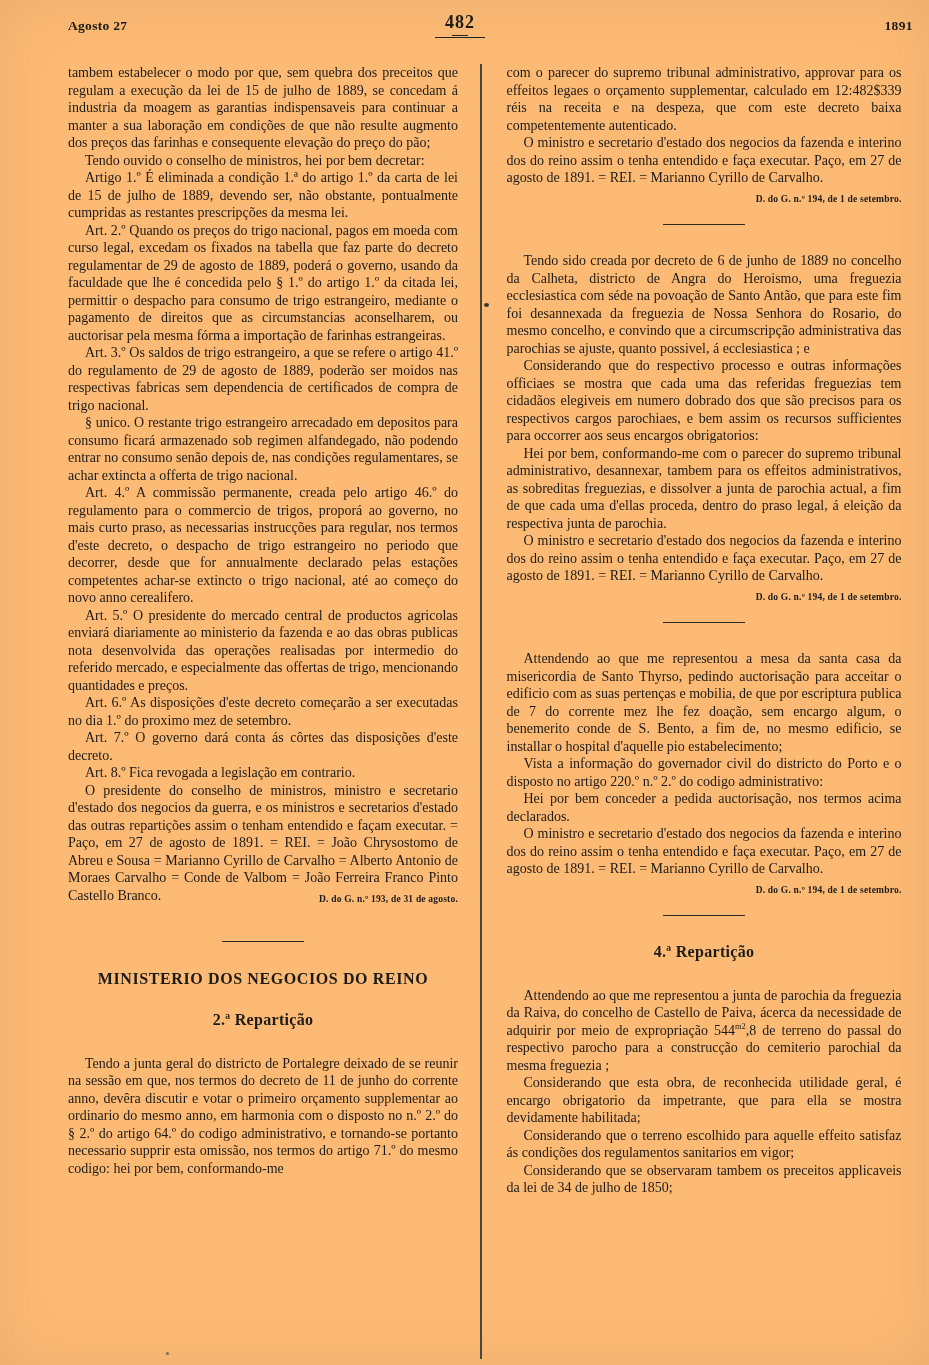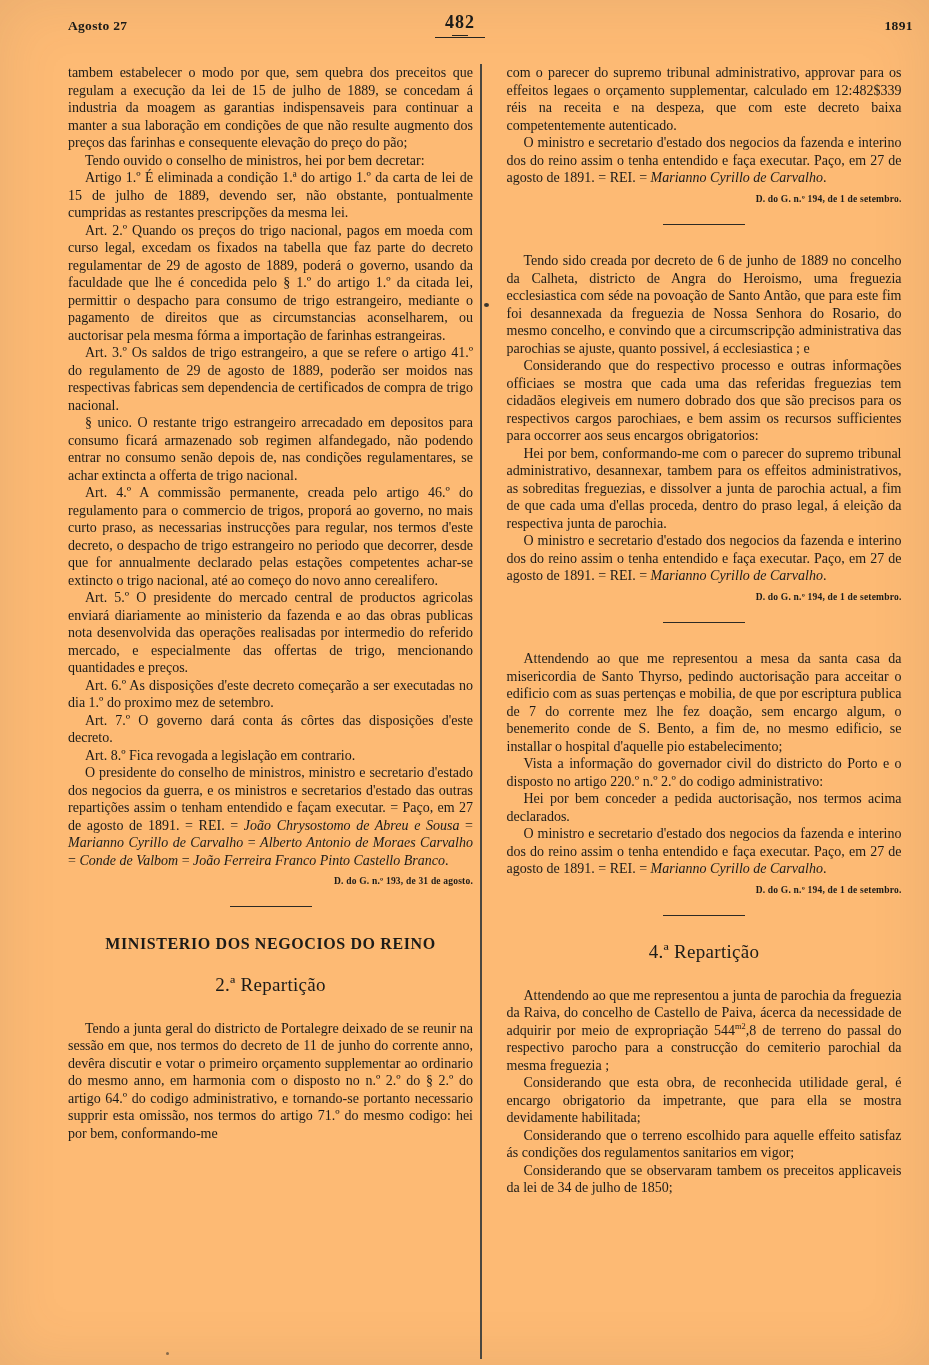--- a/index.html
+++ b/index.html
@@ -45,30 +45,30 @@
     display:flex;
     align-items:stretch;
     margin:20px 0 0 68px;
     min-height:1295px;
   }
   .col{
     font-size:14px;
     line-height:17.5px;
     text-align:justify;
   }
-  .col-left{width:412px;padding-right:7px;box-sizing:border-box;}
+  .col-left{width:412px;padding-right:22px;box-sizing:border-box;}
   .col-divider{
     width:1.5px;
     background:#4a473f;
     flex:0 0 auto;
   }
   .col-right{width:420px;padding-left:25px;box-sizing:border-box;flex:0 0 auto;}
   .para{margin:0;text-indent:17px;}
   .para.noindent{text-indent:0;}
-  .it{font-style:italic;}
+  .it{}
   .sup{vertical-align:super;font-size:60%;line-height:0;}
   .citation{
     float:right;
     font-size:9.5px;
     font-weight:700;
     letter-spacing:0.2px;
     margin-left:10px;
     position:relative;top:4px;
   }
   .rule-wrap{margin:25px 0 23px;text-align:center;}
@@ -80,22 +80,22 @@
     margin:0 0 24px;
     text-align:center;
     font-size:16px;
     font-weight:700;
     letter-spacing:0.6px;
     text-indent:0;
   }
   .subheading{
     margin:0 0 26px;
     text-align:center;
-    font-size:19px;
-    font-weight:400;
+    font-size:16px;
+    font-weight:700;
     letter-spacing:0.3px;
     text-indent:0;
   }
   .speck{position:absolute;background:#3a372f;border-radius:50%;}
   .speck1{left:484px;top:303px;width:5px;height:4px;}
   .speck2{left:166px;top:1352px;width:3px;height:3px;opacity:.6;}
 </style>
 </head>
 <body>
 

